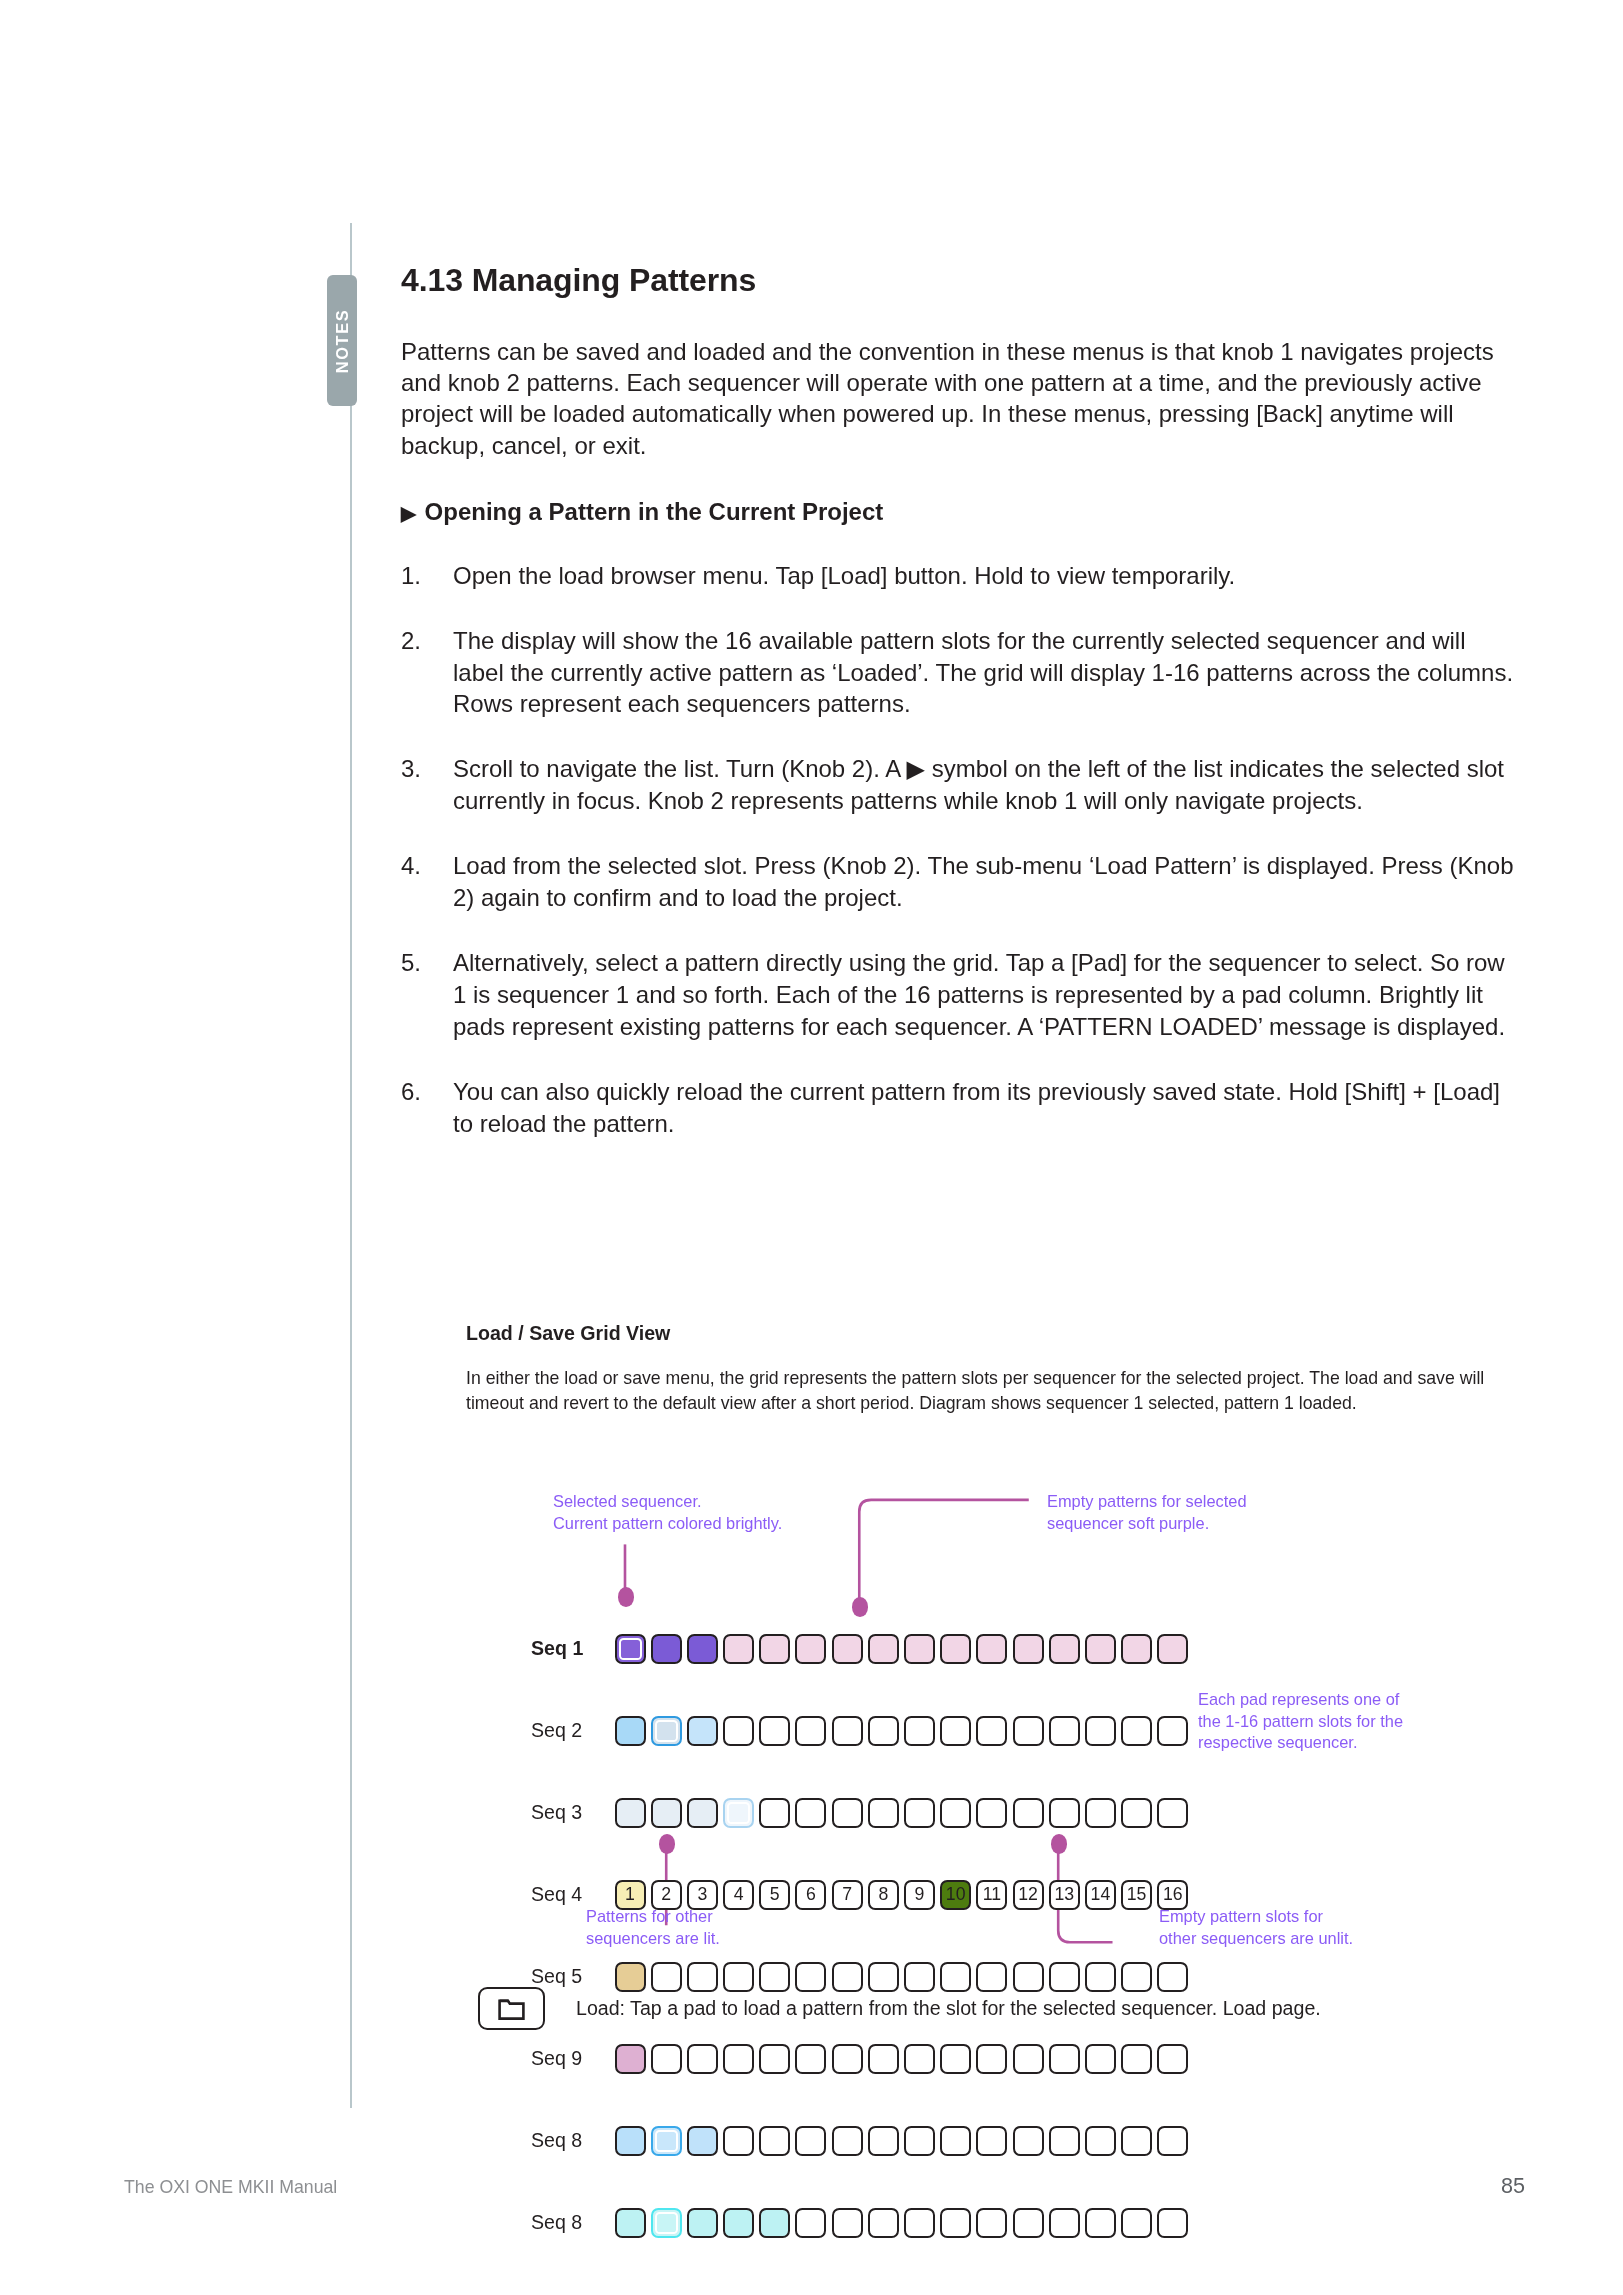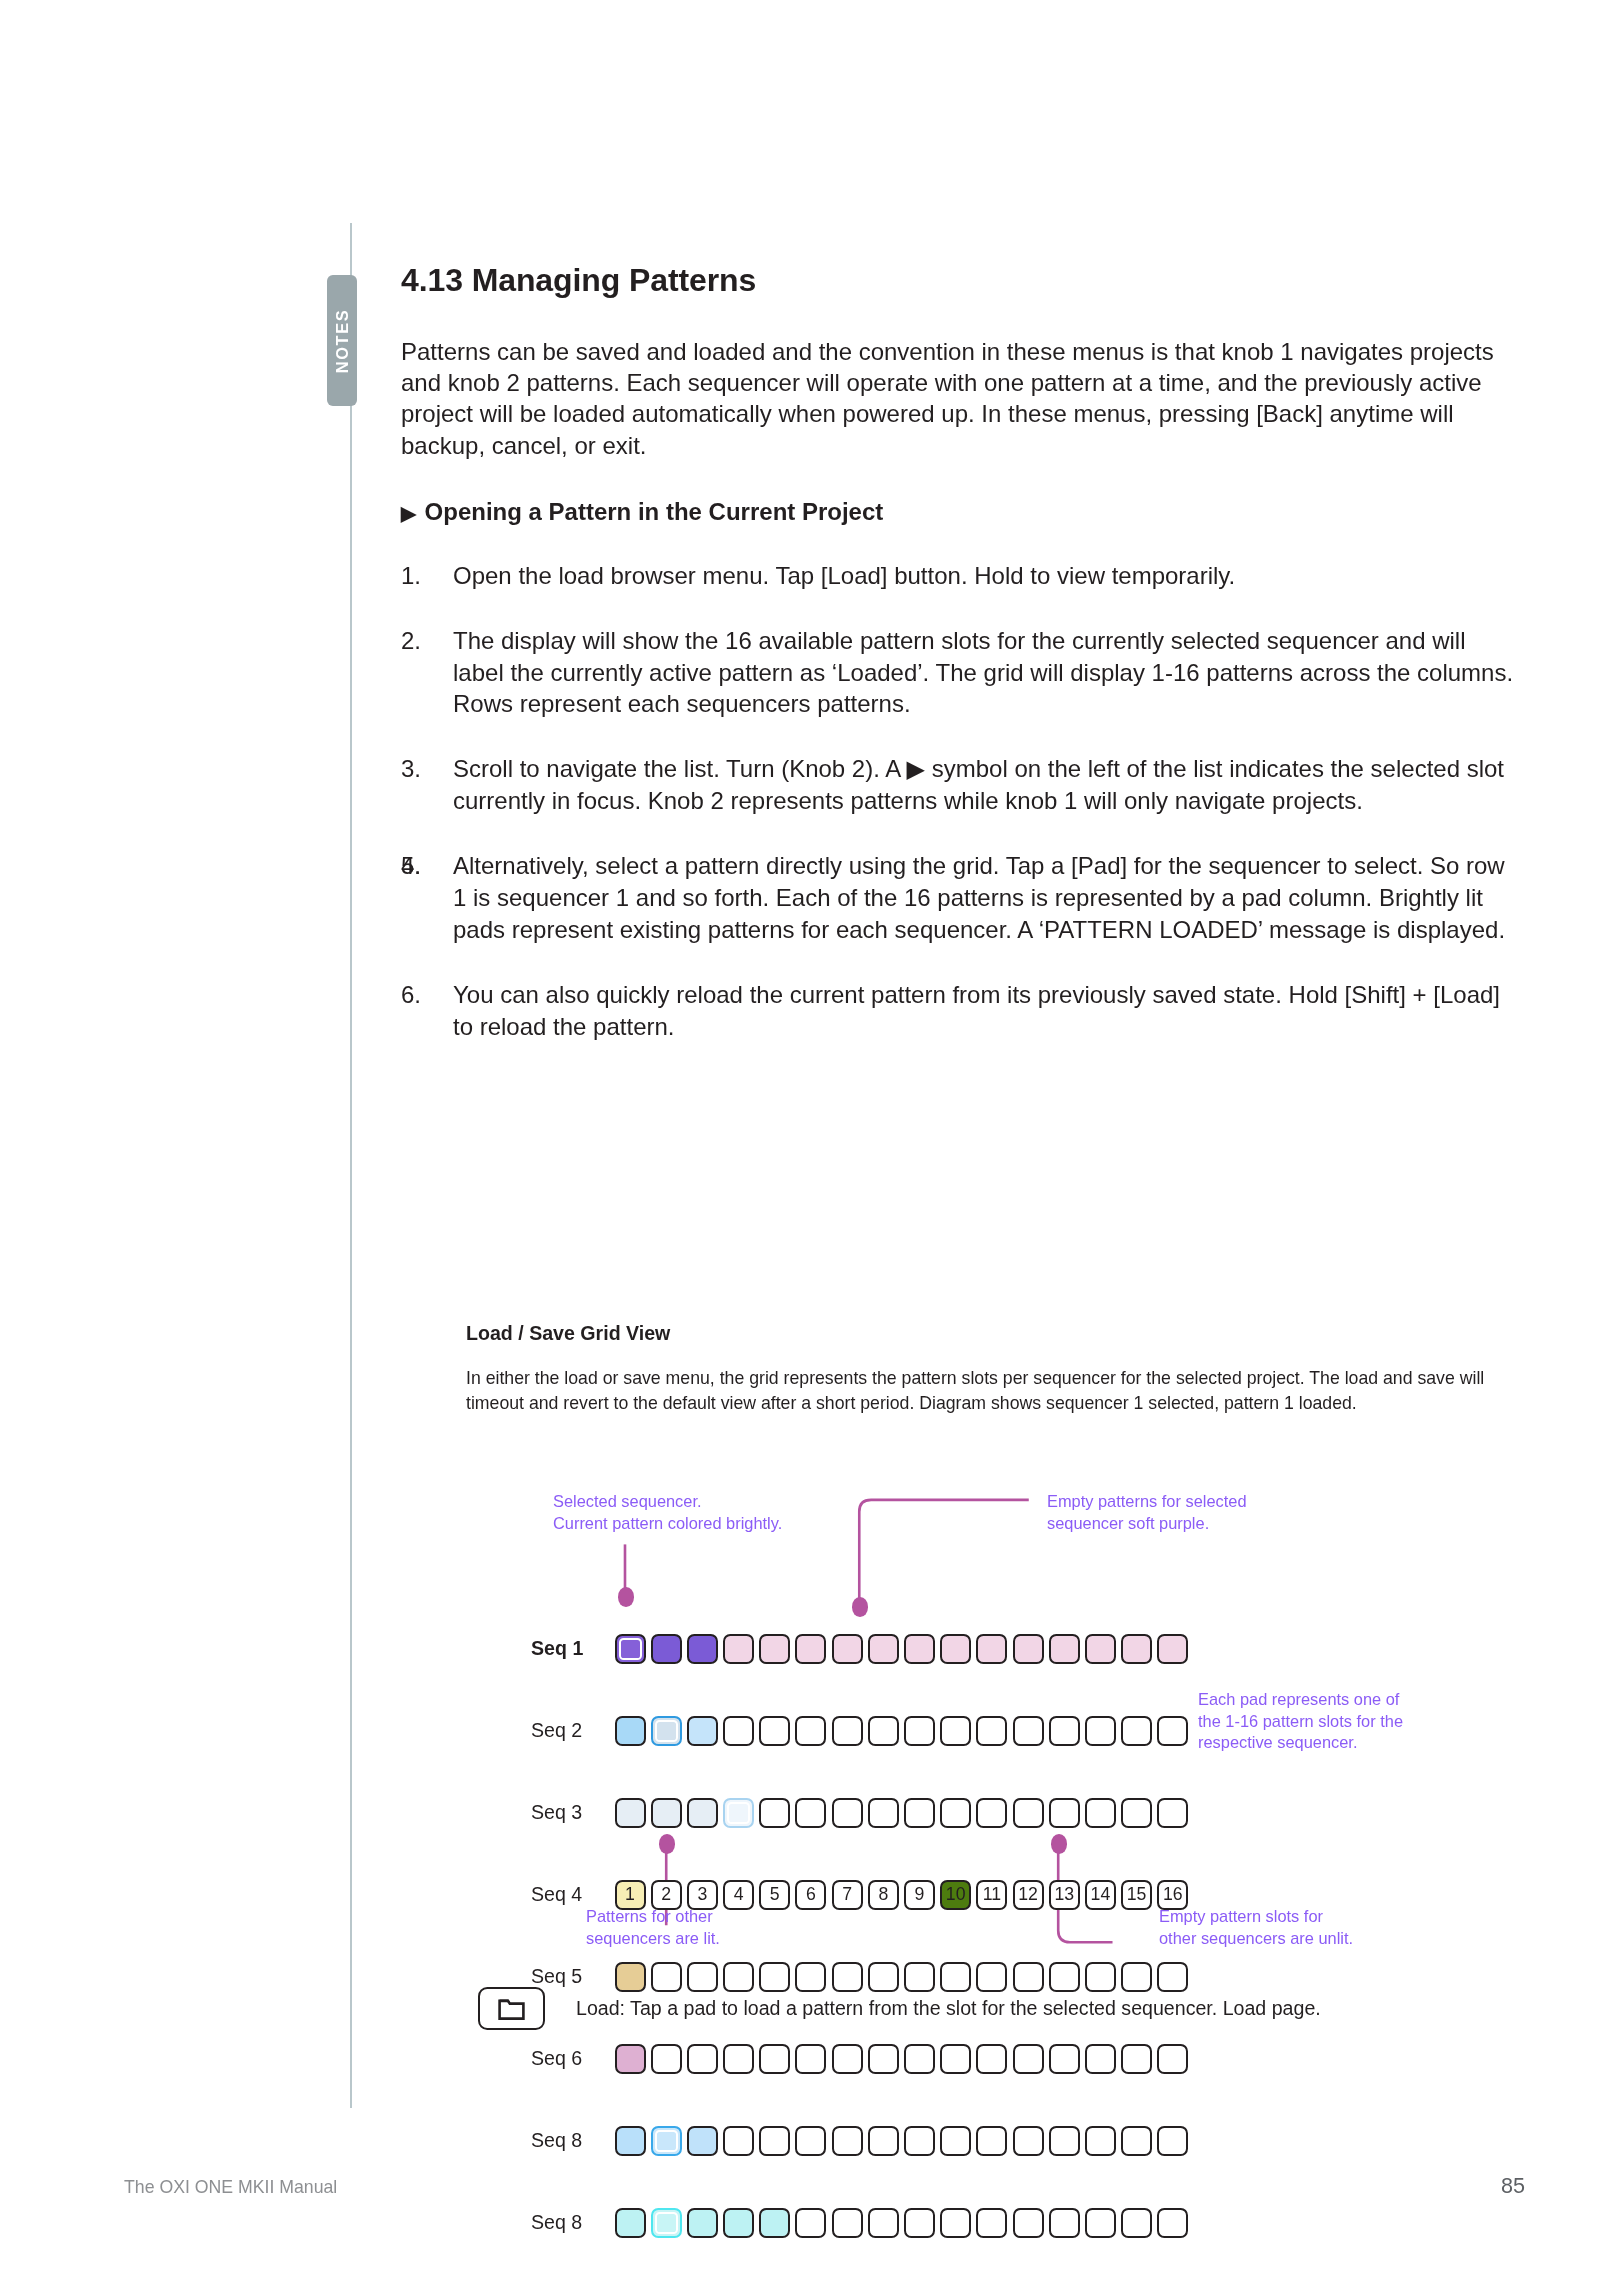--- a/index.html
+++ b/index.html
@@ -200,20 +200,21 @@
       <li>
         <span class="num">2.</span>
         <span>The display will show the 16 available pattern slots for the currently selected sequencer and will label the currently active pattern as ‘Loaded’. The grid will display 1-16 patterns across the columns. Rows represent each sequencers patterns.</span>
       </li>
       <li>
         <span class="num">3.</span>
         <span>Scroll to navigate the list. Turn (Knob 2). A ▶ symbol on the left of the list indicates the selected slot currently in focus. Knob 2 represents patterns while knob 1 will only navigate projects.</span>
       </li>
       <li>
         <span class="num">4.</span>
+        <span>Load from the selected slot. Press (Knob 2). The sub-menu ‘Load Pattern’ is displayed. Press (Knob 2) again to confirm and to load the project.</span>
       </li>
       <li>
         <span class="num">5.</span>
         <span>Alternatively, select a pattern directly using the grid. Tap a [Pad] for the sequencer to select. So row 1 is sequencer 1 and so forth. Each of the 16 patterns is represented by a pad column. Brightly lit pads represent existing patterns for each sequencer. A ‘PATTERN LOADED’ message is displayed.</span>
       </li>
       <li>
         <span class="num">6.</span>
         <span>You can also quickly reload the current pattern from its previously saved state. Hold [Shift] + [Load] to reload the pattern.</span>
       </li>
     </ol>
@@ -358,21 +359,21 @@
           <div class="pad" style="background: rgb(255, 255, 255);"></div>
           <div class="pad" style="background: rgb(255, 255, 255);"></div>
           <div class="pad" style="background: rgb(255, 255, 255);"></div>
           <div class="pad" style="background: rgb(255, 255, 255);"></div>
           <div class="pad" style="background: rgb(255, 255, 255);"></div>
           <div class="pad" style="background: rgb(255, 255, 255);"></div>
           <div class="pad" style="background: rgb(255, 255, 255);"></div>
         </div>
       </div>
       <div class="grow">
-        <div class="rowlabel">Seq 6</div>
+        <div class="rowlabel">Seq 9</div>
         <div class="pads">
           <div class="pad" style="background: rgb(222, 176, 210);"></div>
           <div class="pad" style="background: rgb(255, 255, 255);"></div>
           <div class="pad" style="background: rgb(255, 255, 255);"></div>
           <div class="pad" style="background: rgb(255, 255, 255);"></div>
           <div class="pad" style="background: rgb(255, 255, 255);"></div>
           <div class="pad" style="background: rgb(255, 255, 255);"></div>
           <div class="pad" style="background: rgb(255, 255, 255);"></div>
           <div class="pad" style="background: rgb(255, 255, 255);"></div>
           <div class="pad" style="background: rgb(255, 255, 255);"></div>

